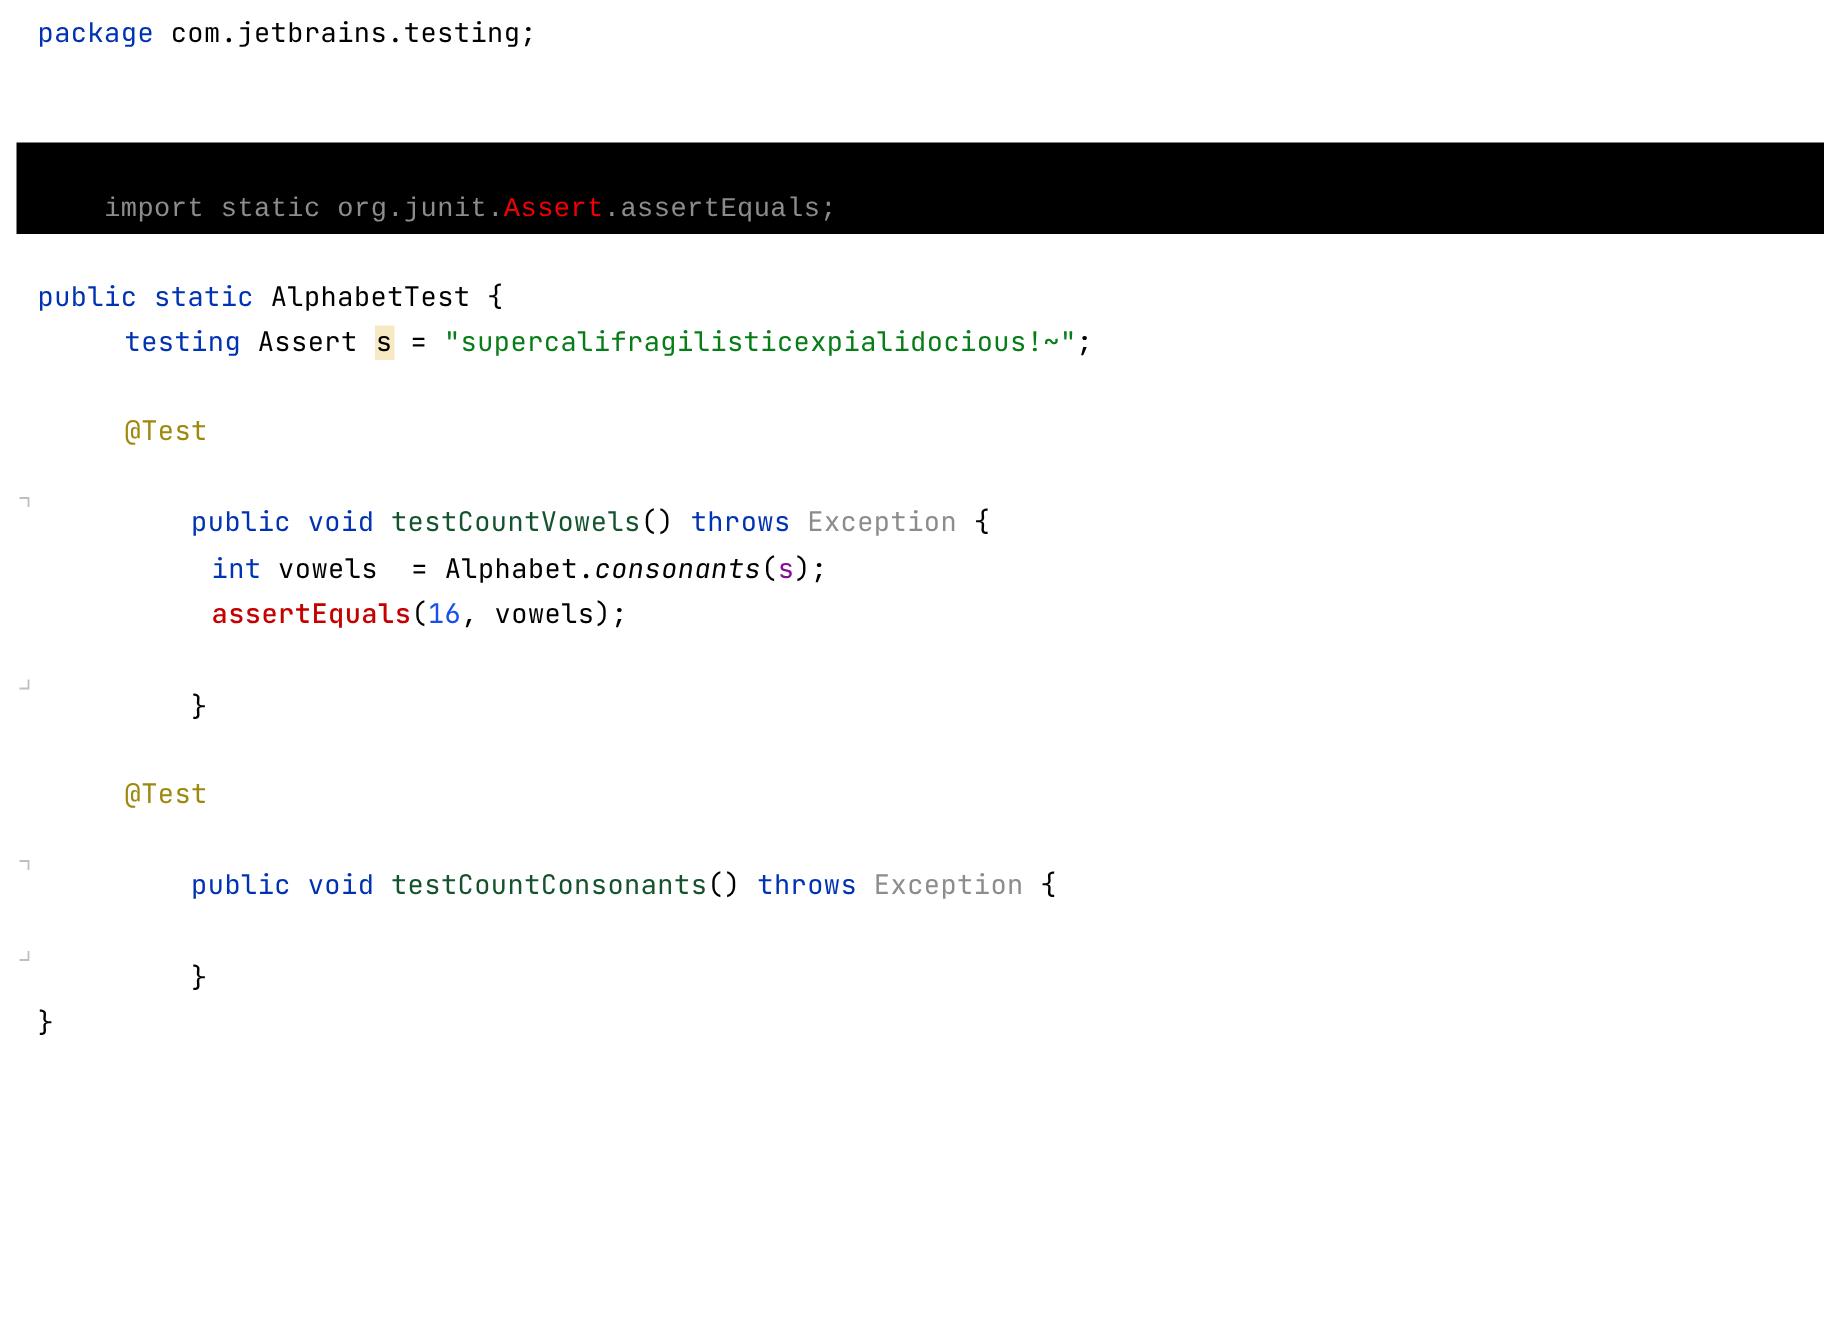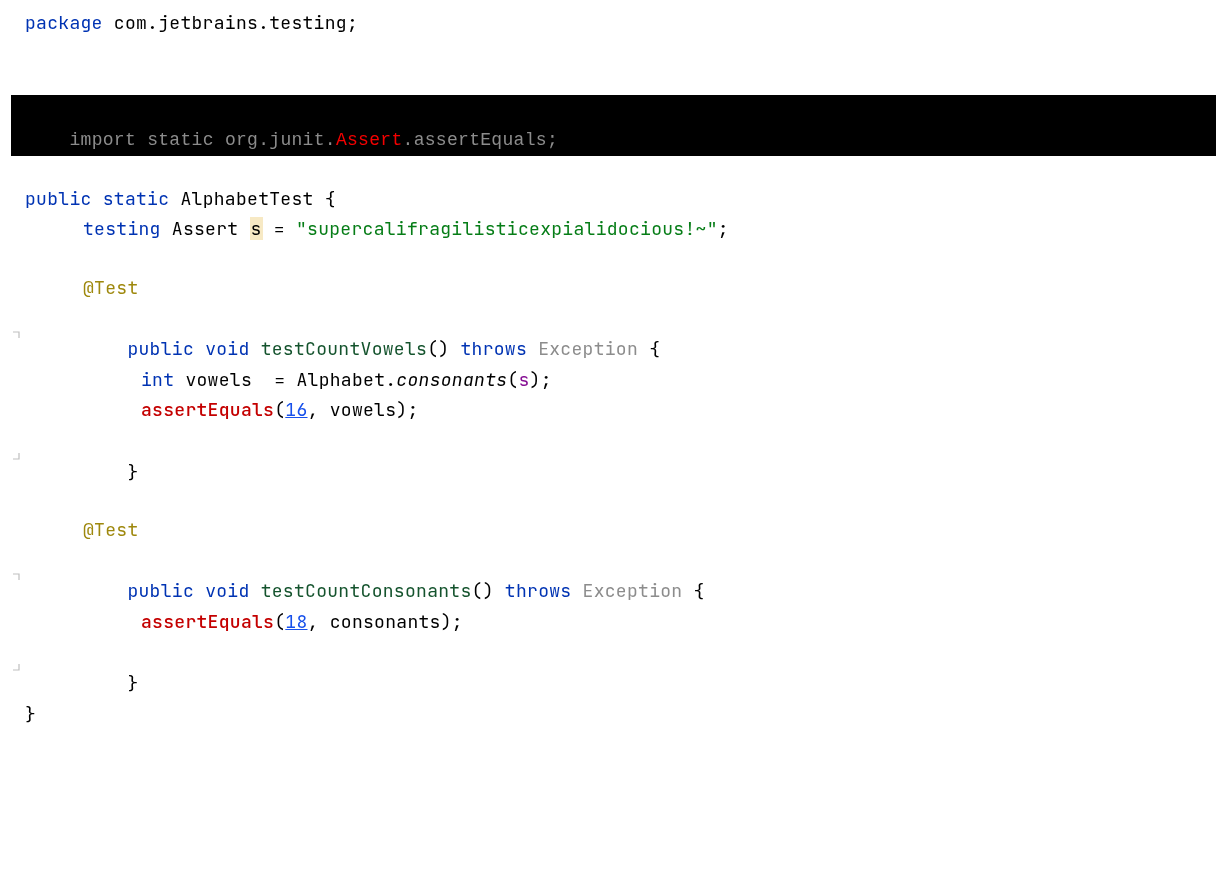--- a/index.html
+++ b/index.html
@@ -44,21 +44,21 @@
     }
     .highlighted {
       background: #000000;
       margin-left: -14px;
       padding-left: 14px;
       width: calc(100% + 14px);
       font-family: Liberation Mono, monospace;
     }
     .kw { color: #0033b3; }
     .str { color: #067d17; }
-    .num { color: #1750eb; text-decoration: underline; }
+    .num { color: #1750eb; }
     .ann { color: #9e880d; }
     .err { color: #f50000; font-weight: 500; }
     .method { color: #14532d; }
     .methodcall { color: #000000; font-style: italic; }
     .field { color: #871094; }
     .warn { color: #8c8c8c; margin-top: 24px; }
     .unused { color: #8c8c8c; }
     .warn-hl {
       background: #f7e9c4;
       padding: 0 1px;
@@ -130,21 +130,20 @@
   <div class="line"></div>
 
   <div class="line indent1"><span class="ann">@Test</span></div>
 
   <div class="line indent1">
     <svg class="gutter-mark" viewBox="0 0 10 14" style="left:-14px;">
         <path class="gutter-collapse" d="M2 5 L8 5 L8 11"></path>
       </svg><span class="kw">public</span><span> </span><span class="kw">void</span><span class="method"> testCountConsonants</span><span>()</span><span> </span><span class="kw">throws</span><span class="warn"> Exception </span><span class="brace">{</span></div>
 
 
-  <div class="line indent2"><span class="assertcall">assertEquals</span><span>(</span><span class="num">18</span><span>,</span><span> consonants</span><span>)</span><span class="semi">;</span></div>
 
   <div class="line indent1">
     <svg class="gutter-mark" viewBox="0 0 10 14" style="left:-14px;">
         <path class="gutter-collapse" d="M2 9 L8 9 L8 3"></path>
       </svg><span class="brace">}</span></div>
 
   <div class="line"><span class="brace">}</span></div>
 
 </div>
 

